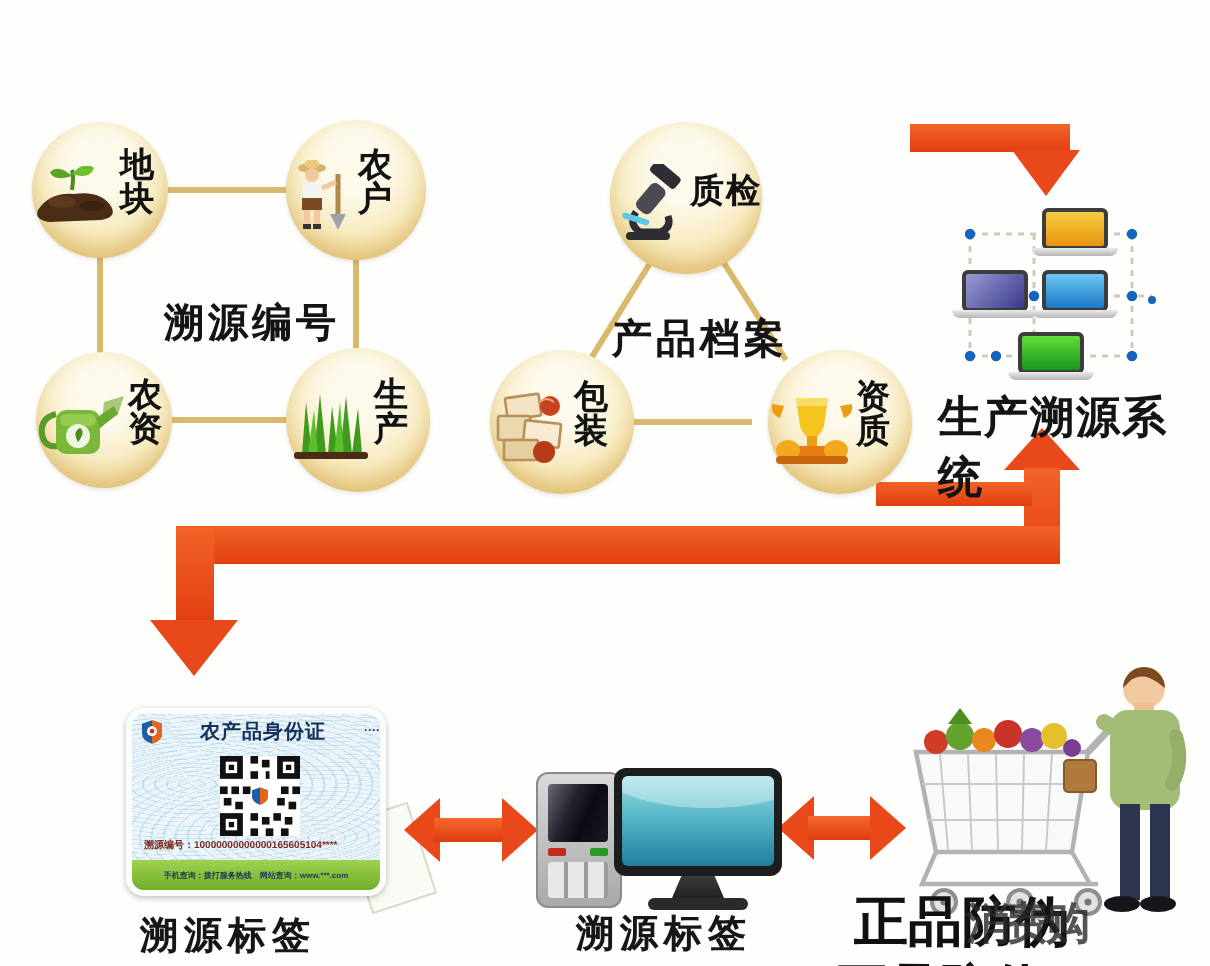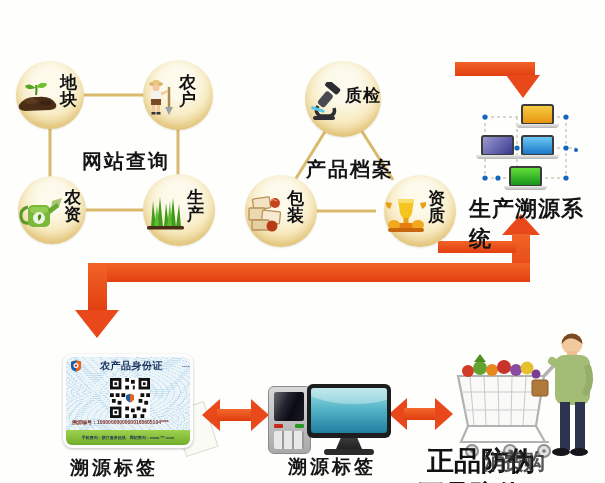--- a/index.html
+++ b/index.html
@@ -182,21 +182,21 @@
         <g fill="#5cc02e">
           <path d="M11 32 L14 10 L16 32z"></path>
           <path d="M24 32 L27 6 L29 32z"></path>
         </g>
         <rect x="4" y="31" width="37" height="3.5" rx="1.5" fill="#4a2d16"></rect>
       </svg>
     </span>
     <span class="nlabel">生产</span>
   </div>
 
-  <div class="group-label" style="left:82px;top:148px;font-size:20px">网站查询</div>
+  <div class="group-label" style="left:82px;top:148px;font-size:20px">溯源编号</div>
 
   <div class="node" style="left:305px;top:61px;width:76px;height:76px">
     <span class="nicon">
       <svg width="40" height="40" viewBox="0 0 40 40">
         <rect x="20" y="2" width="16" height="7" rx="2" transform="rotate(40 28 5)" fill="#2d2d33"></rect>
         <rect x="16" y="9" width="9" height="16" rx="3" transform="rotate(40 20 17)" fill="#4a4a52"></rect>
         <path d="M13 24 q-4 6 2 10 l10 0 q6 -2 4 -8" stroke="#2d2d33" stroke-width="3.5" fill="none"></path>
         <rect x="6" y="26" width="14" height="3" rx="1.5" transform="rotate(18 13 27)" fill="#5ac8e8"></rect>
         <rect x="8" y="34" width="22" height="4" rx="2" fill="#2d2d33"></rect>
       </svg>

